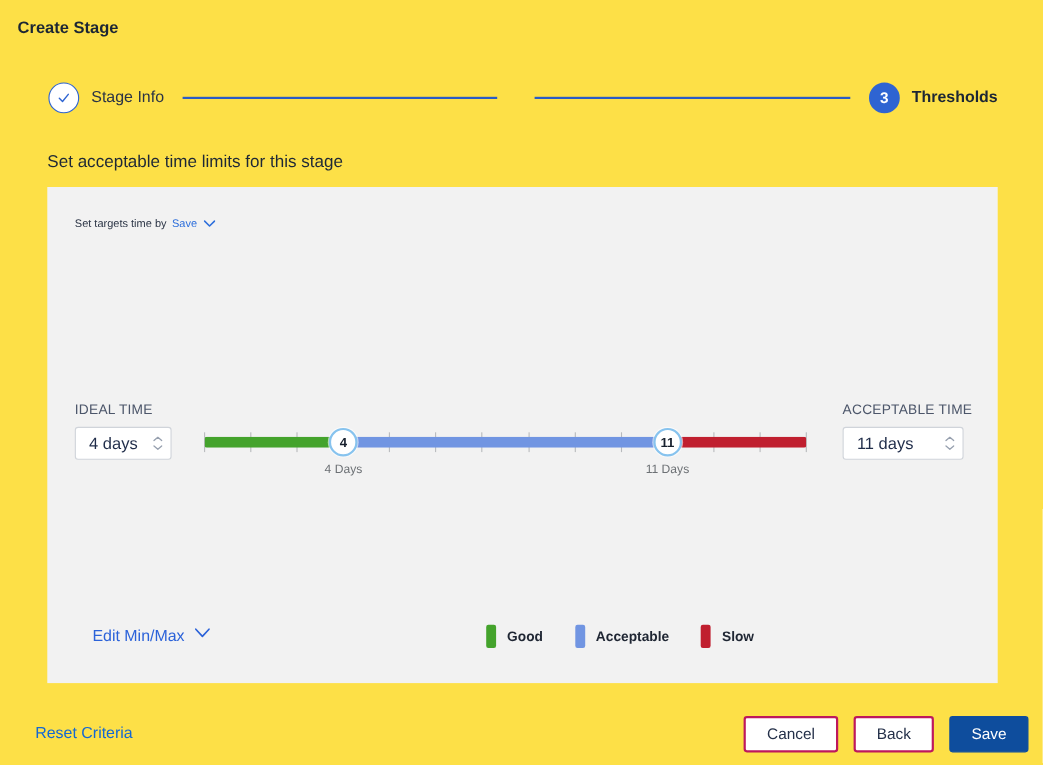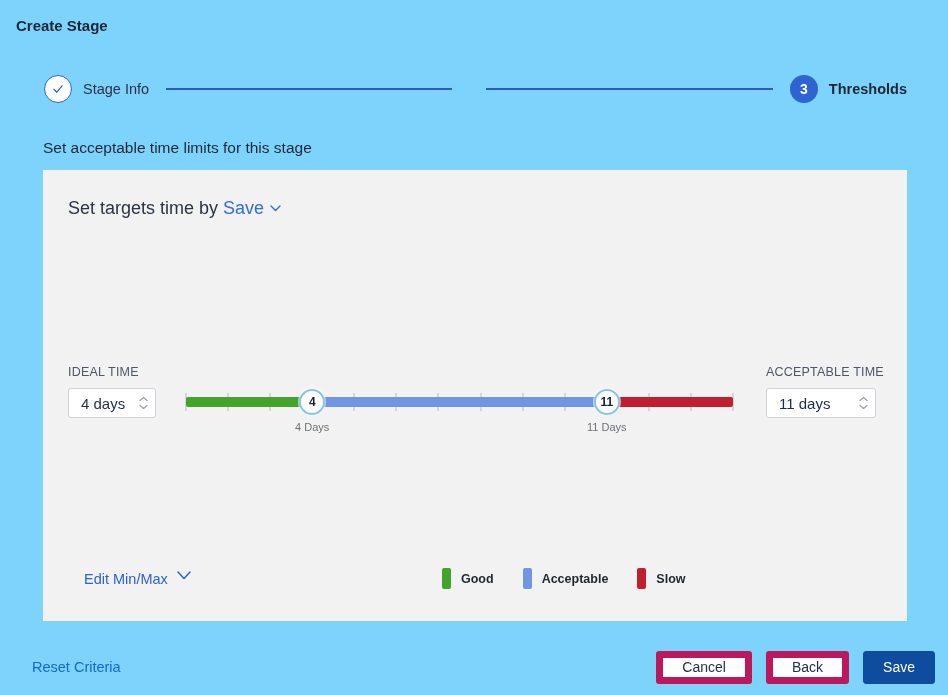--- a/index.html
+++ b/index.html
@@ -1,37 +1,37 @@
 <!DOCTYPE html>
 <html><head>
 <meta charset="utf-8">
 <style>
   * { margin:0; padding:0; box-sizing:border-box; }
   html,body { background:#ffffff; }
   body { font-family:"Liberation Sans","DejaVu Sans",sans-serif; color:#20293a; }
-  .page { position:relative; width:948px; height:695px; background:#7dd3fc; overflow:hidden; }
+  .page { position:relative; width:948px; height:695px; background:#fde047; overflow:hidden; }
 
   .title { position:absolute; left:16px; top:17px; font-size:15px; font-weight:700; color:#1c2634; }
 
   
   .stepper { position:absolute; left:44px; top:75px; width:863px; height:28px; display:flex; align-items:center; }
   .step { display:flex; align-items:center; }
   .step-circle { width:28px; height:28px; border-radius:50%; display:flex; align-items:center; justify-content:center; flex:0 0 28px; }
   .step-circle.done { border:1.5px solid #2e64d2; background:#ffffff; }
   .step-circle.current { background:#2e64d2; color:#ffffff; font-size:14px; font-weight:700; }
   .step-label { margin-left:11px; font-size:14.5px; color:#2a3346; white-space:nowrap; }
   .step-label.current { font-weight:700; color:#1c2634; }
   .step-line { flex:1 1 auto; height:1.5px; background:#2b5cc5; margin:0 17px; }
 
   .section-heading { position:absolute; left:43px; top:139px; font-size:15.5px; color:#1e2836; }
 
   
   .panel { position:absolute; left:43px; top:170px; width:864px; height:451px; background:#f2f2f2; }
 
-  .target-by { position:absolute; left:25px; top:28px; display:flex; align-items:center; font-size:18px; color:#2b3445; }
+  .target-by { position:absolute; left:25px; top:28px; display:flex; align-items:center; font-size:10px; color:#2b3445; }
   .target-by .value { color:#2e6fdb; margin-left:5px; }
   .target-by svg { margin-left:6px; }
 
   .side-label { position:absolute; font-size:12.5px; color:#4c566a; letter-spacing:.2px; white-space:nowrap; }
   .num-input { position:absolute; height:30px; background:#ffffff; border:1px solid #d0d4da; border-radius:3px; }
   .num-input input { position:absolute; left:0; top:0; width:100%; height:100%; border:none; outline:none; background:transparent; padding:0 24px 0 12px; font-family:inherit; font-size:15px; color:#1f2c49; }
   .spinner { position:absolute; right:7px; top:50%; transform:translateY(-50%); display:flex; flex-direction:column; align-items:center; gap:3px; cursor:pointer; }
 
   
   .slider-area { position:absolute; left:143px; top:219px; width:547px; height:26px; }
@@ -48,21 +48,21 @@
   .legend { position:absolute; left:399px; top:398px; display:flex; align-items:center; gap:29px; }
   .legend-item { display:flex; align-items:center; gap:10px; }
   .swatch { width:9px; height:21px; border-radius:2px; }
   .legend-label { font-size:12.5px; font-weight:700; color:#1f2633; }
 
   
   .footer { position:absolute; left:32px; right:13px; top:650px; height:34px; display:flex; align-items:center; justify-content:space-between; }
   .reset-link { font-size:14.5px; color:#1468d2; cursor:pointer; }
   .btn-row { display:flex; align-items:center; gap:14px; }
   .btn { height:33px; padding:0 19px; border-radius:3px; font-family:inherit; font-size:14px; cursor:pointer; }
-  .btn.ghost { background:#ffffff; border:7px solid #be185d; color:#243049; }
+  .btn.ghost { background:#ffffff; border:2px solid #be185d; color:#243049; }
   .btn.primary { background:#0e4d9d; border:1px solid #0e4d9d; color:#ffffff; }
 </style>
 </head>
 <body>
 
 <div class="page">
 
   <div class="title">Create Stage</div>
 
   <div class="stepper">

